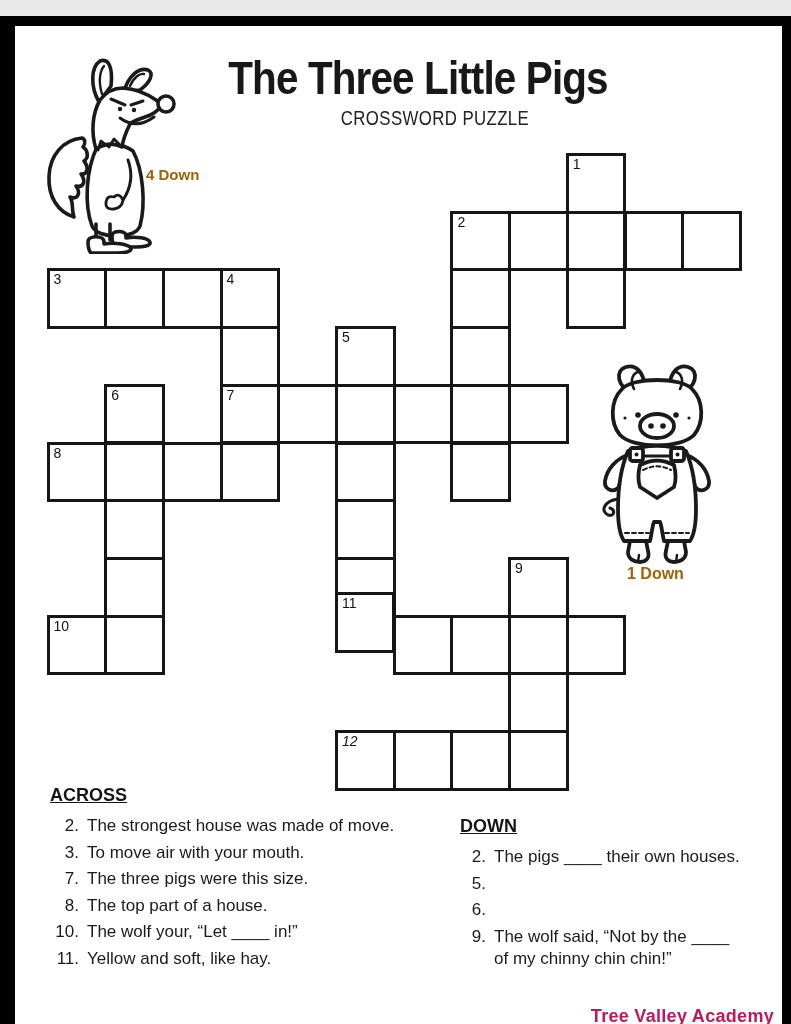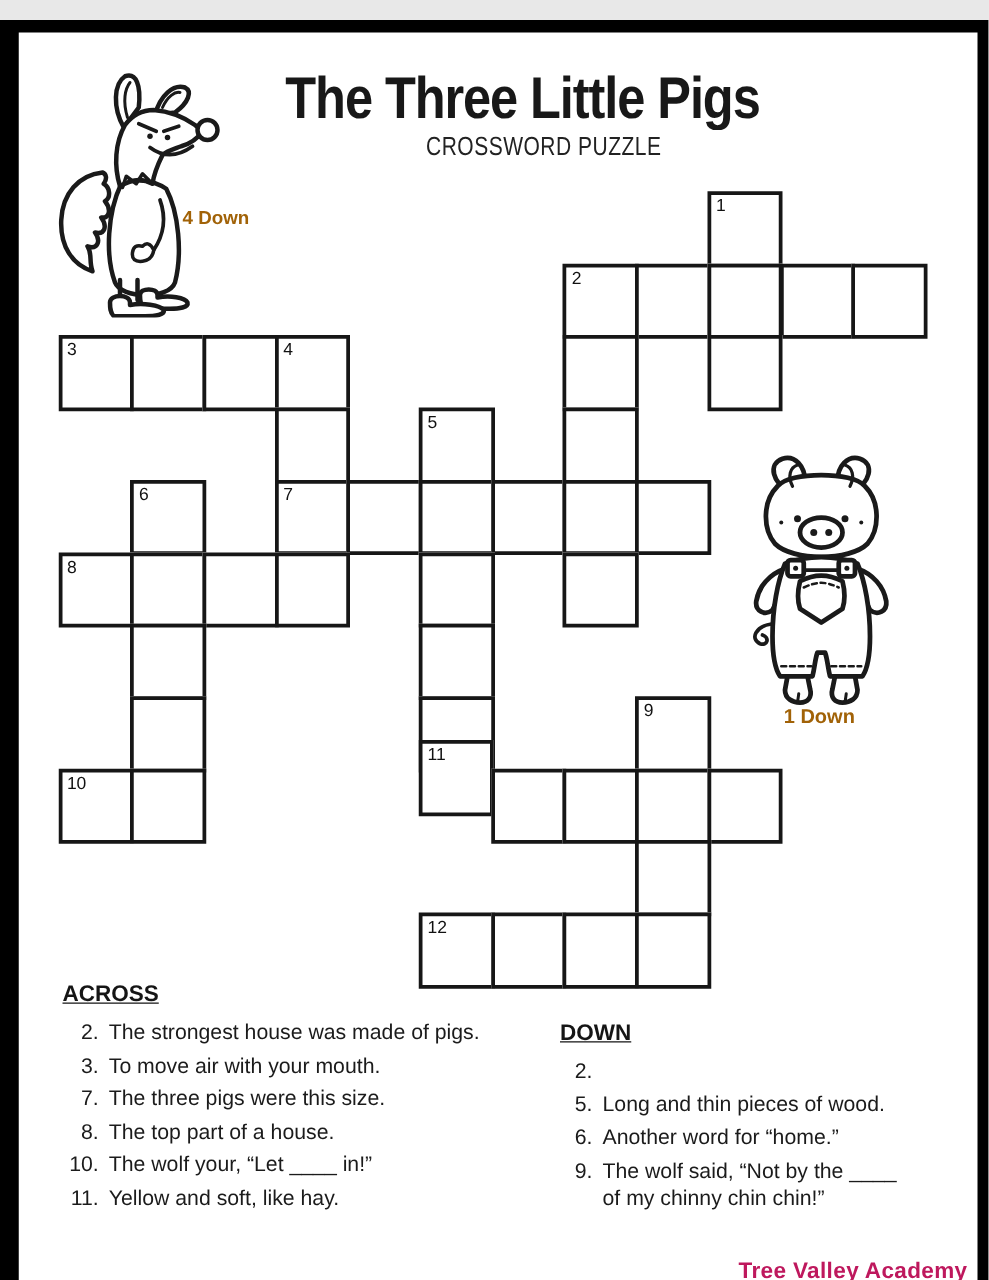--- a/index.html
+++ b/index.html
@@ -33,21 +33,21 @@
   #grid{position:absolute;left:0;top:0;width:791px;height:1024px;z-index:1;}
   .cell{
     position:absolute;box-sizing:border-box;background:#fff;
     border:3px solid #161616;
   }
   .cellnum{
     position:absolute;top:1px;left:4px;font-size:14px;line-height:15px;color:#111;
   }
   .clues{position:absolute;z-index:2;}
   .clues-across{left:50px;top:769px;}
-  .clues-down{left:448px;top:800px;}
+  .clues-down{left:460px;top:800px;}
   .clue-header{
     font-size:18px;font-weight:bold;text-decoration:underline;
     margin-bottom:9px;color:#151515;
   }
   .clue-row{display:flex;margin-bottom:4.6px;font-size:17px;line-height:22px;}
   .clue-num{flex:none;text-align:right;}
   .clues-across .clue-num{width:29px;}
   .clues-down .clue-num{width:26px;}
   .clue-text{margin-left:8px;}
   .clues-across .clue-text{width:335px;}
@@ -192,34 +192,34 @@
       </div>
       <div class="cell" style="left: 104.2px; top: 598.6px; height: 60.7px; width: 60.7px;"></div>
       <div class="cell" style="left: 335px; top: 576px; height: 60.7px; width: 60px;">
         <span class="cellnum">11</span>
       </div>
       <div class="cell" style="left: 392.7px; top: 598.6px; height: 60.7px; width: 60.7px;"></div>
       <div class="cell" style="left: 450.4px; top: 598.6px; height: 60.7px; width: 60.7px;"></div>
       <div class="cell" style="left: 508.1px; top: 598.6px; height: 60.7px; width: 60.7px;"></div>
       <div class="cell" style="left: 565.8px; top: 598.6px; height: 60.7px; width: 60.7px;"></div>
       <div class="cell" style="left: 508.1px; top: 656.3px; height: 60.7px; width: 60.7px;"></div>
-      <div class="cell" style="left: 335px; top: 714px; height: 60.7px; width: 60.7px;">
+      <div class="cell" style="left: 335px; top: 714px; height: 60.7px; width: 60.7px; font-style: italic;">
         <span class="cellnum">12</span>
       </div>
       <div class="cell" style="left: 392.7px; top: 714px; height: 60.7px; width: 60.7px;"></div>
       <div class="cell" style="left: 450.4px; top: 714px; height: 60.7px; width: 60.7px;"></div>
       <div class="cell" style="left: 508.1px; top: 714px; height: 60.7px; width: 60.7px;"></div>
     </div>
 
   <div class="clues clues-across">
     <div class="clue-header">ACROSS</div>
     <div id="across-list">
         <div class="clue-row">
           <span class="clue-num">2.</span>
-          <span class="clue-text">The strongest house was made of pigs.</span>
+          <span class="clue-text">The strongest house was made of move.</span>
         </div>
         <div class="clue-row">
           <span class="clue-num">3.</span>
           <span class="clue-text">To move air with your mouth.</span>
         </div>
         <div class="clue-row">
           <span class="clue-num">7.</span>
           <span class="clue-text">The three pigs were this size.</span>
         </div>
         <div class="clue-row">
@@ -235,28 +235,27 @@
           <span class="clue-text">Yellow and soft, like hay.</span>
         </div>
       </div>
   </div>
 
   <div class="clues clues-down">
     <div class="clue-header">DOWN</div>
     <div id="down-list">
         <div class="clue-row">
           <span class="clue-num">2.</span>
+          <span class="clue-text">The pigs ____ their own houses.</span>
         </div>
         <div class="clue-row">
           <span class="clue-num">5.</span>
-          <span class="clue-text">Long and thin pieces of wood.</span>
         </div>
         <div class="clue-row">
           <span class="clue-num">6.</span>
-          <span class="clue-text">Another word for “home.”</span>
         </div>
         <div class="clue-row">
           <span class="clue-num">9.</span>
           <span class="clue-text">The wolf said, “Not by the ____ of my chinny chin chin!”</span>
         </div>
       </div>
   </div>
 
   <div class="watermark" style="color: #be185d;">Tree Valley Academy</div>
 

